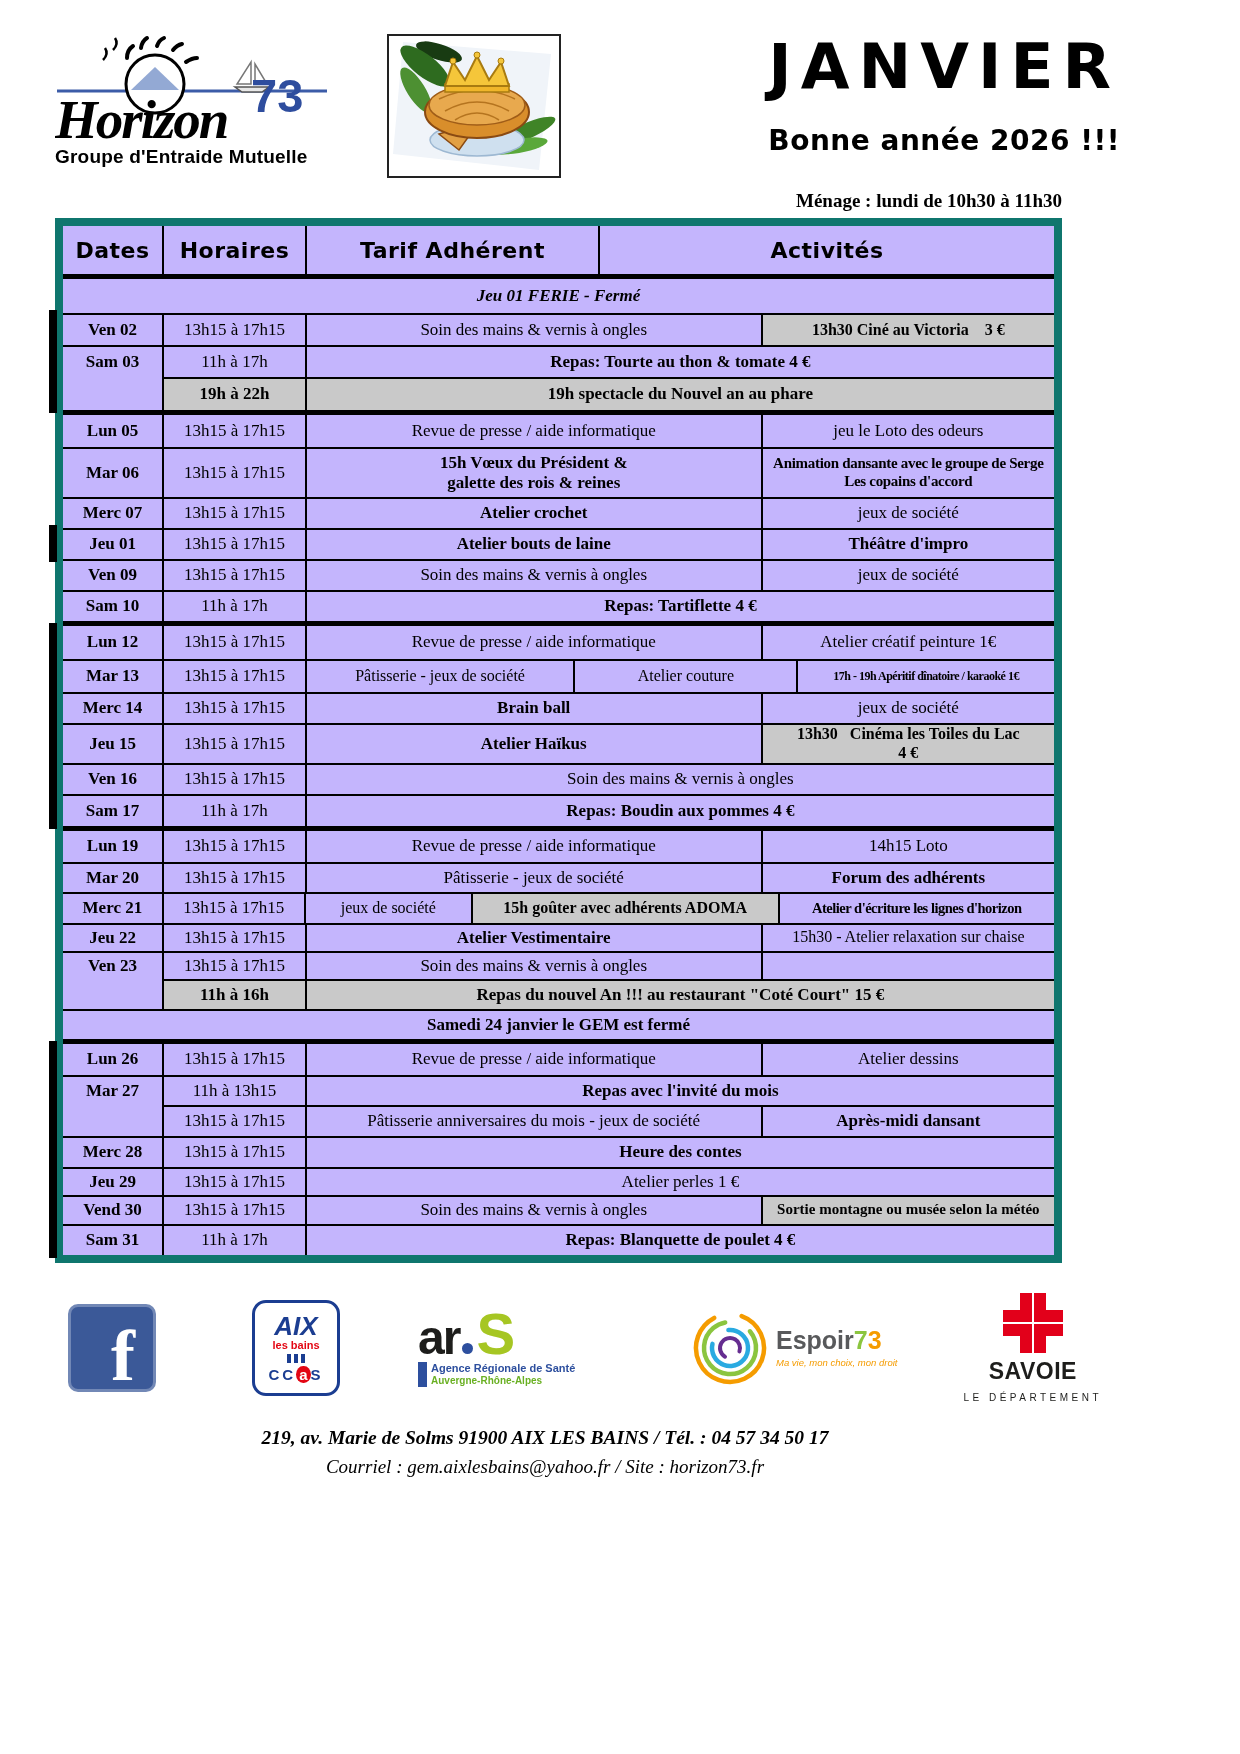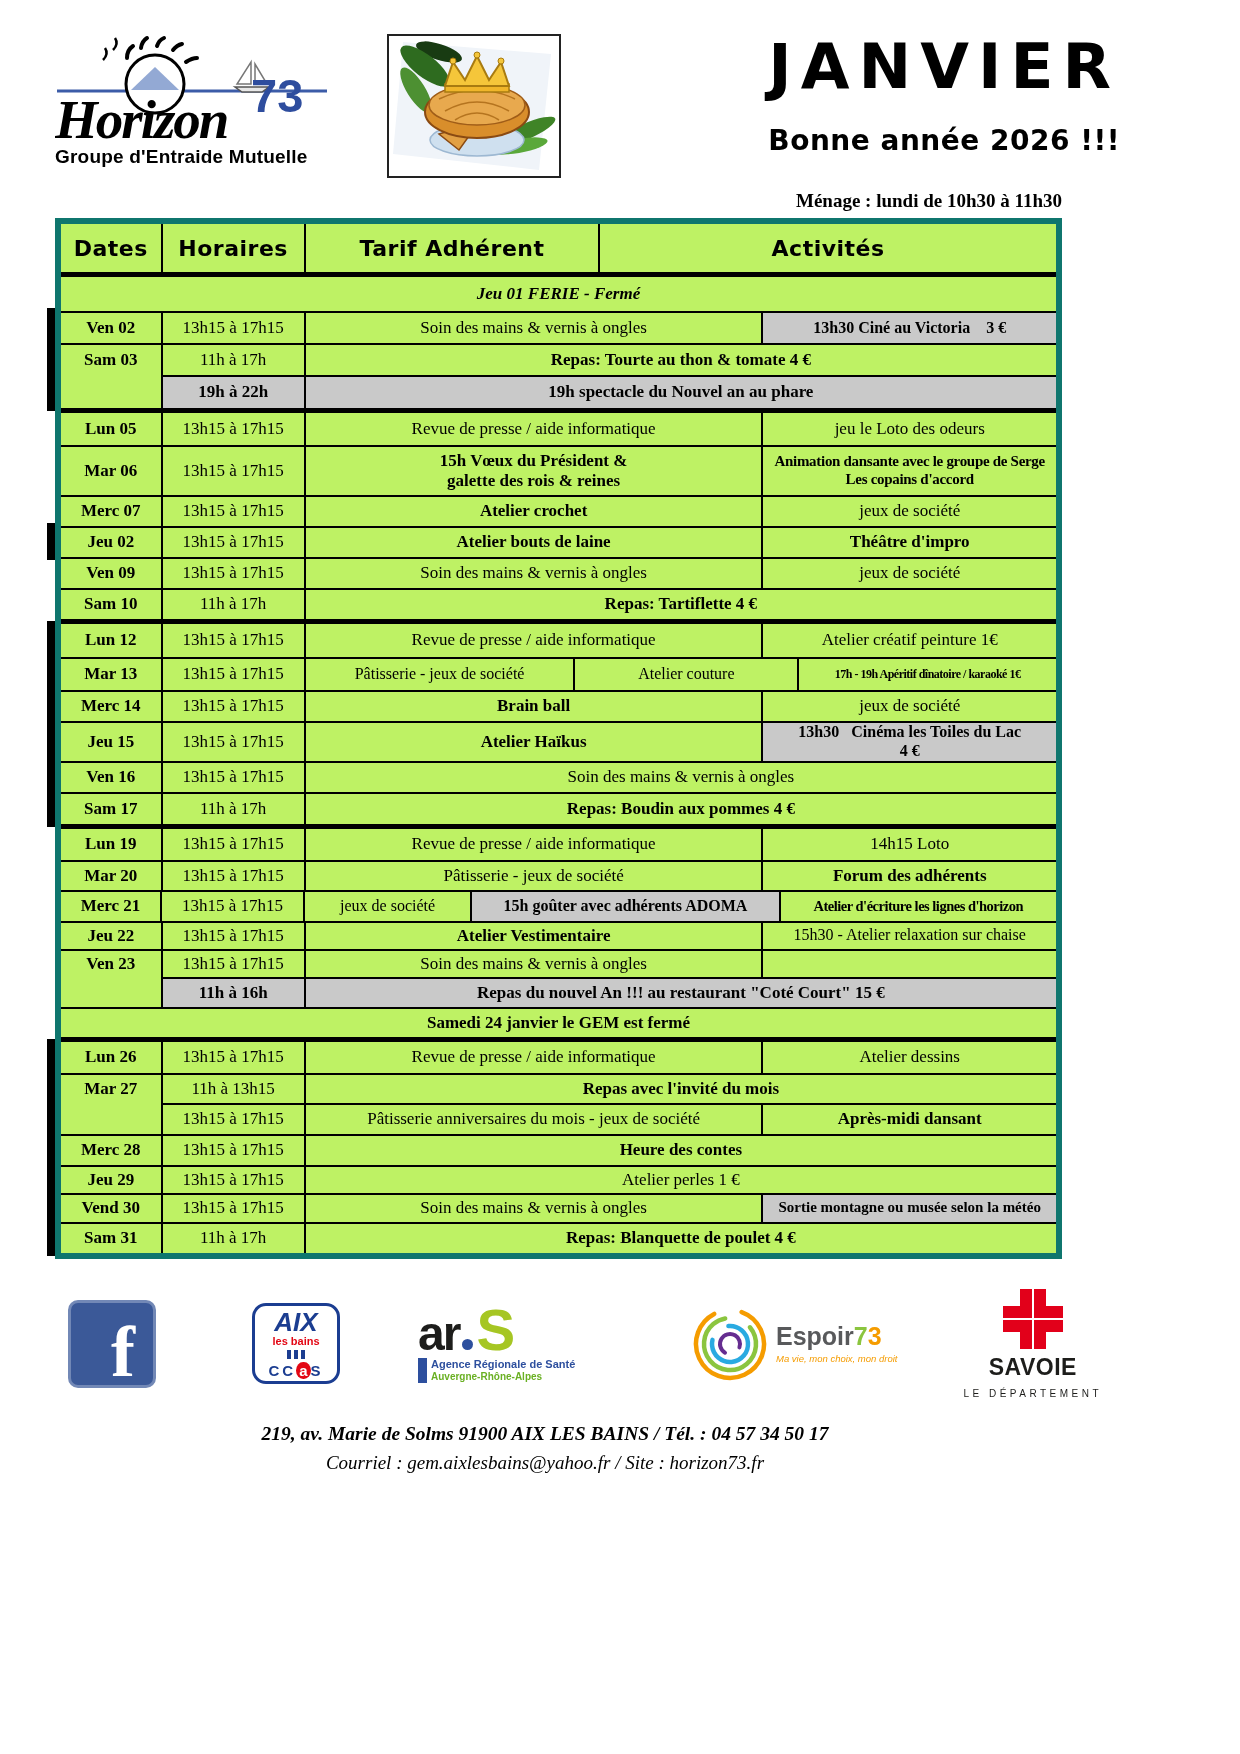--- a/index.html
+++ b/index.html
@@ -12,21 +12,21 @@
   .logo-sub{font-family:"Liberation Sans",sans-serif;font-weight:bold;font-size:19px;margin-top:0;letter-spacing:.2px;}
   .galette-box{margin-left:40px;flex:0 0 auto;width:170px;height:140px;border:2px solid #222;background:#fff;}
   .galette-box svg{display:block;width:100%;height:100%;}
   .title-block{margin-left:28px;flex:1;text-align:right;padding-right:120px;}
   .month-title{font-family:"DejaVu Sans",sans-serif;font-size:63px;font-weight:bold;letter-spacing:9px;line-height:1.05;}
   .greeting{font-family:"DejaVu Sans",sans-serif;font-size:28px;font-weight:bold;margin-top:24px;letter-spacing:.5px;}
 
   .menage{width:1007px;margin:12px 0 6px 55px;text-align:right;font-weight:bold;font-size:19px;}
 
   
-  .cal-table{margin-left:55px;width:1007px;border:6px solid #0f766e;box-sizing:border-box;font-size:17px;background:#bef264;margin-top:6px;}
+  .cal-table{margin-left:55px;width:1007px;border:8px solid #0f766e;box-sizing:border-box;font-size:17px;background:#c4b5fd;margin-top:6px;}
   .cal-head{display:flex;min-height:48px;border-bottom:5px solid #000;}
   .hcell{box-sizing:border-box;display:flex;align-items:center;justify-content:center;
          font-family:"DejaVu Sans",sans-serif;font-weight:bold;font-size:22px;letter-spacing:.5px;}
   .hcell + .hcell{border-left:2px solid #000;}
   .group + .group{border-top:5px solid #000;}
   .row{display:flex;position:relative;}
   .row + .row .cell{border-top:2px solid #000;}
   .cell{box-sizing:border-box;display:flex;align-items:center;justify-content:center;
         text-align:center;white-space:pre-line;overflow:hidden;padding:1px 4px;line-height:1.18;}
   .cell + .cell{border-left:2px solid #000;}
@@ -36,21 +36,21 @@
   .cell.nt{border-top:none !important;}
   .cell.date{font-weight:bold;}
   .cell.split{justify-content:space-between;padding:0 9px;flex-direction:column;}
   .row.bar::before{content:"";position:absolute;left:-14px;top:-3px;bottom:-3px;width:8px;background:#000;}
 
   
   .logos{display:flex;align-items:center;margin:30px 0 0 68px;}
   .fb{width:82px;height:82px;background:#3b5998;border:3px solid #7288b6;border-radius:10px;
       color:#fff;display:flex;align-items:flex-end;justify-content:center;overflow:hidden;}
   .fb span{font-family:"Liberation Serif",serif;font-weight:bold;font-size:72px;line-height:.88;margin-left:22px;}
-  .ccas{margin-left:96px;width:88px;height:81px;border:3px solid #1b3d91;border-radius:14px;box-sizing:border-box;
+  .ccas{margin-left:96px;width:88px;height:96px;border:3px solid #1b3d91;border-radius:14px;box-sizing:border-box;
         display:flex;flex-direction:column;align-items:center;justify-content:center;font-family:"Liberation Sans",sans-serif;}
   .ccas-aix{color:#1b3d91;font-weight:bold;font-size:26px;font-style:italic;line-height:1;}
   .ccas-lb{color:#e30613;font-size:11px;font-weight:bold;line-height:1;margin-top:1px;}
   .ccas-bars{display:flex;gap:3px;margin-top:3px;}
   .ccas-bars i{display:block;width:4px;height:9px;background:#1b3d91;}
   .ccas-word{margin-top:3px;font-weight:bold;font-size:15px;letter-spacing:3px;color:#1b3d91;}
   .ccas-word .a-red{color:#fff;background:#e30613;border-radius:50%;padding:0 3px;letter-spacing:0;}
   .ars{margin-left:78px;width:180px;font-family:"Liberation Sans",sans-serif;}
   .ars-big{display:flex;align-items:baseline;line-height:.9;}
   .ars-ar{font-size:48px;font-weight:bold;color:#1d1d1b;letter-spacing:-2px;}
@@ -181,21 +181,21 @@
           <div class="cell b" style="width: 29.6%; font-size: 15px; letter-spacing: -0.3px;">Animation dansante avec le groupe de Serge
 Les copains d'accord</div>
         </div>
         <div class="row" style="min-height: 31px;">
           <div class="cell date" style="width: 10%;">Merc 07</div>
           <div class="cell" style="width: 14.4%;">13h15 à 17h15</div>
           <div class="cell b" style="width: 46%;">Atelier crochet</div>
           <div class="cell" style="width: 29.6%;">jeux de société</div>
         </div>
         <div class="row bar" style="min-height: 31px;">
-          <div class="cell date" style="width: 10%;">Jeu 02</div>
+          <div class="cell date" style="width: 10%;">Jeu 01</div>
           <div class="cell" style="width: 14.4%;">13h15 à 17h15</div>
           <div class="cell b" style="width: 46%;">Atelier bouts de laine</div>
           <div class="cell b" style="width: 29.6%;">Théâtre d'impro</div>
         </div>
         <div class="row" style="min-height: 31px;">
           <div class="cell date" style="width: 10%;">Ven 09</div>
           <div class="cell" style="width: 14.4%;">13h15 à 17h15</div>
           <div class="cell" style="width: 46%;">Soin des mains &amp; vernis à ongles</div>
           <div class="cell" style="width: 29.6%;">jeux de société</div>
         </div>

